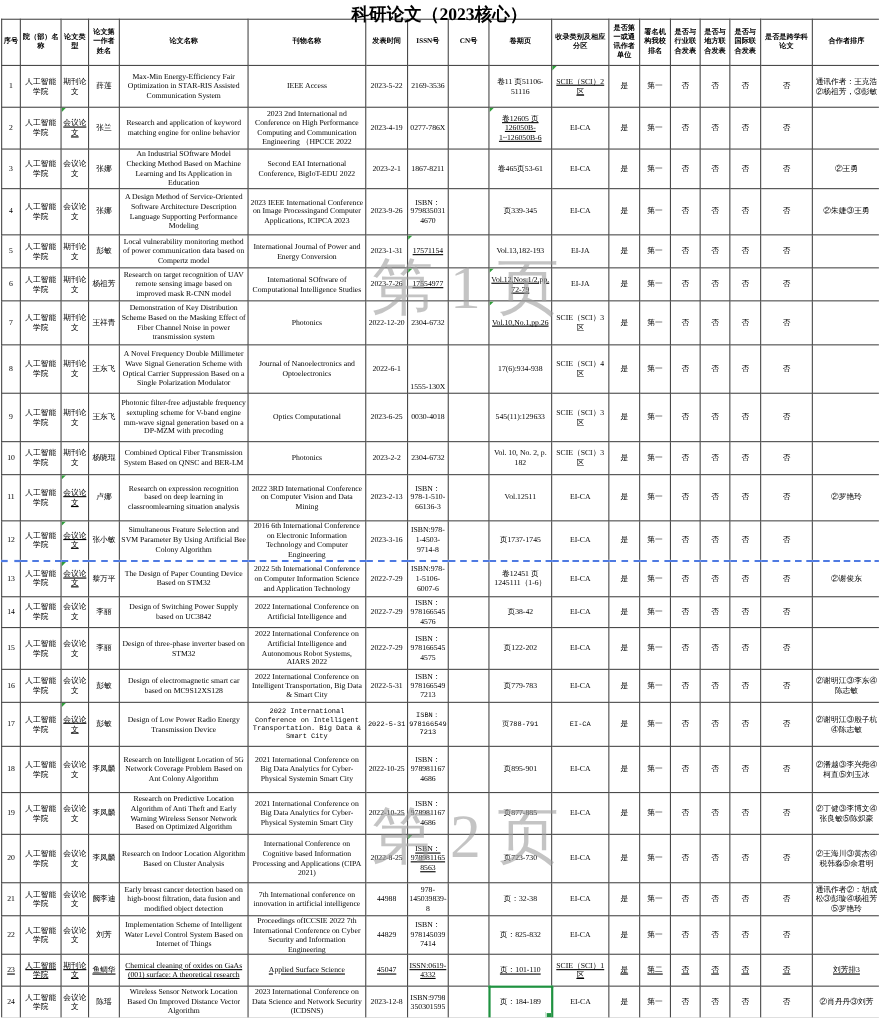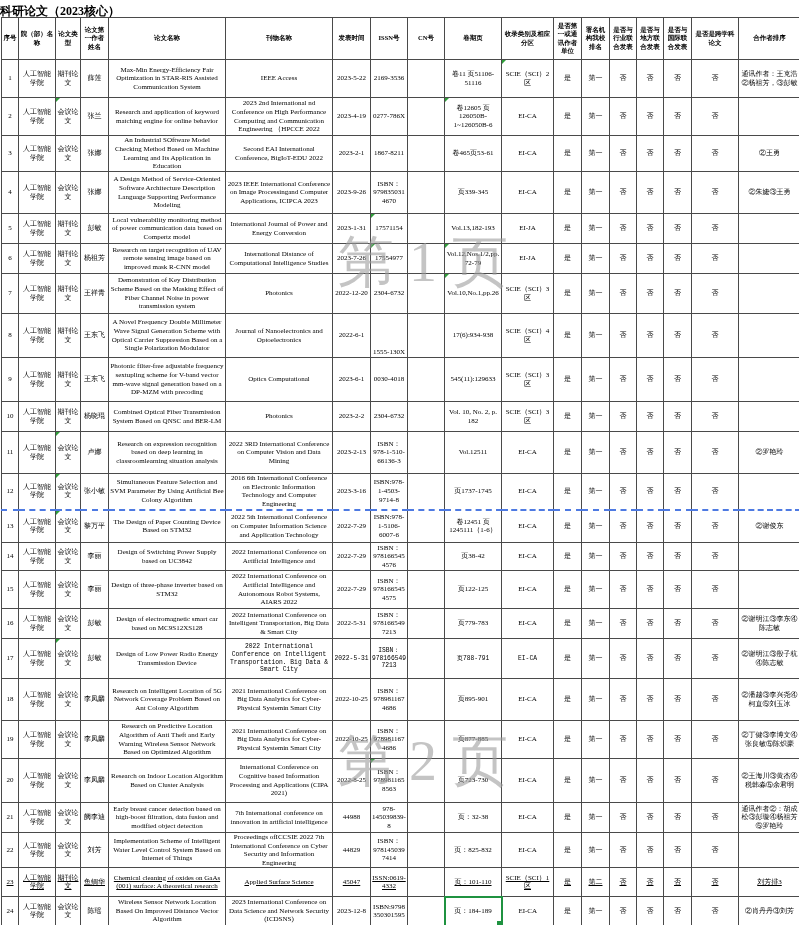--- a/index.html
+++ b/index.html
@@ -1,27 +1,27 @@
 <!DOCTYPE html>
 <html><head>
 <meta charset="utf-8">
 <style>
   * { box-sizing: border-box; margin: 0; padding: 0; }
   html,body { width: 799px; background:#fff; }
   body { position: relative; height: 925px; overflow: hidden;
          font-family: "Liberation Serif","DejaVu Serif",serif; color:#000; }
-  .page-title { font-size:12px; font-weight:bold; padding-top:3px; height:17px; }
+  .page-title { text-align:center; font-size:16px; font-weight:bold; padding-top:3px; height:17px; }
   table { border-collapse: collapse; table-layout: fixed; width:799px; margin-left:1px;
           border-bottom:3px solid #7f7f7f; }
   th, td { border:1px solid #4a4a4a; padding:0 1px; text-align:center; vertical-align:middle;
            overflow:hidden; word-break:break-word; }
   th { font-size:6.5px; font-weight:bold; line-height:1.3; height:42px; }
   td { font-size:7px; line-height:1.22; }
   td.mono { font-family:"Liberation Mono","DejaVu Sans Mono",monospace; font-size:6.3px; }
-  td.mark { position:relative; }
+  td.mark { position:relative;text-decoration:underline; }
   td.mark::before { content:""; position:absolute; top:0; left:0;
            border-top:4px solid #2f9e3a; border-right:4px solid transparent; }
   td.vbottom { vertical-align:bottom; }
   tr.pagebreak td { border-top:2px dashed #4e7ae2; }
   td.selected { border:2px solid #1f9240; position:relative; }
   td.selected::after { content:""; position:absolute; right:-1px; bottom:-1px;
            width:4px; height:4px; background:#1f9240; border:1px solid #fff; }
   .watermark { position:absolute; left:338px; width:170px; display:flex;
            justify-content:space-between; align-items:flex-start; font-size:56px; line-height:1;
            color:#9e9e9e; opacity:.6; pointer-events:none; z-index:5;
@@ -176,21 +176,21 @@
         <td class="col-international">否</td>
         <td class="col-interdisciplinary">否</td>
         <td class="col-collaborators"></td>
       </tr>
       <tr style="height: 30px;">
         <td class="col-no">6</td>
         <td class="col-college">人工智能学院</td>
         <td class="col-type">期刊论文</td>
         <td class="col-author">杨祖芳</td>
         <td class="col-title">Research on target recognition of UAV remote sensing image based on improved mask R-CNN model</td>
-        <td class="col-journal">International Distance of Computational Intelligence Studies</td>
+        <td class="col-journal">International SOftware of Computational Intelligence Studies</td>
         <td class="col-date">2023-7-26</td>
         <td class="col-issn mark">17554977</td>
         <td class="col-cn"></td>
         <td class="col-volume mark">Vol.12,Nos.1/2,pp.72-79</td>
         <td class="col-category">EI-JA</td>
         <td class="col-first_unit">是</td>
         <td class="col-rank">第一</td>
         <td class="col-industry">否</td>
         <td class="col-local">否</td>
         <td class="col-international">否</td>
@@ -235,23 +235,23 @@
         <td class="col-local">否</td>
         <td class="col-international">否</td>
         <td class="col-interdisciplinary">否</td>
         <td class="col-collaborators"></td>
       </tr>
       <tr style="height: 44px;">
         <td class="col-no">9</td>
         <td class="col-college">人工智能学院</td>
         <td class="col-type">期刊论文</td>
         <td class="col-author">王东飞</td>
-        <td class="col-title">Photonic filter-free adjustable frequency sextupling scheme for V-band vector mm-wave signal generation based on a DP-MZM with precoding</td>
+        <td class="col-title">Photonic filter-free adjustable frequency sextupling scheme for V-band engine mm-wave signal generation based on a DP-MZM with precoding</td>
         <td class="col-journal">Optics Computational</td>
-        <td class="col-date">2023-6-1</td>
+        <td class="col-date">2023-6-25</td>
         <td class="col-issn">0030-4018</td>
         <td class="col-cn"></td>
         <td class="col-volume">545(11):129633</td>
         <td class="col-category">SCIE（SCI）3区</td>
         <td class="col-first_unit">是</td>
         <td class="col-rank">第一</td>
         <td class="col-industry">否</td>
         <td class="col-local">否</td>
         <td class="col-international">否</td>
         <td class="col-interdisciplinary">否</td>
@@ -360,21 +360,21 @@
       <tr style="height: 38px;">
         <td class="col-no">15</td>
         <td class="col-college">人工智能学院</td>
         <td class="col-type">会议论文</td>
         <td class="col-author">李丽</td>
         <td class="col-title">Design of three-phase inverter based on STM32</td>
         <td class="col-journal">2022 International Conference on Artificial Intelligence and Autonomous Robot Systems, AIARS 2022</td>
         <td class="col-date">2022-7-29</td>
         <td class="col-issn">ISBN：9781665454575</td>
         <td class="col-cn"></td>
-        <td class="col-volume">页122-125</td>
+        <td class="col-volume">页122-202</td>
         <td class="col-category">EI-CA</td>
         <td class="col-first_unit">是</td>
         <td class="col-rank">第一</td>
         <td class="col-industry">否</td>
         <td class="col-local">否</td>
         <td class="col-international">否</td>
         <td class="col-interdisciplinary">否</td>
         <td class="col-collaborators"></td>
       </tr>
       <tr style="height: 30px;">

